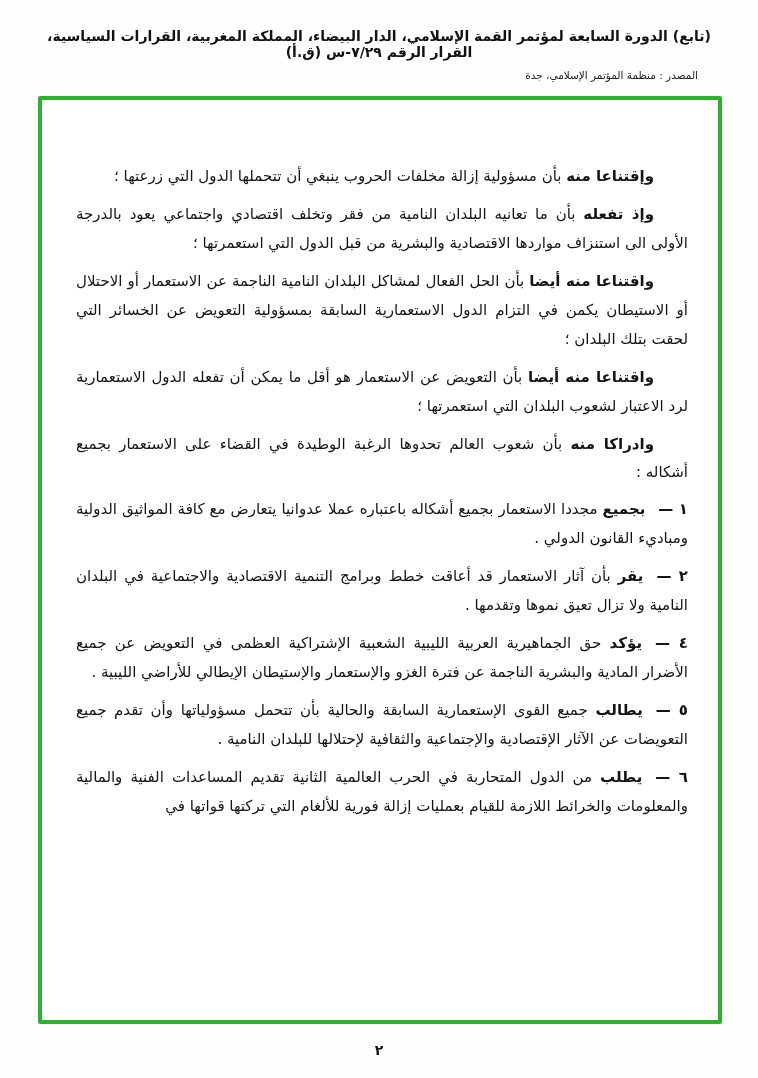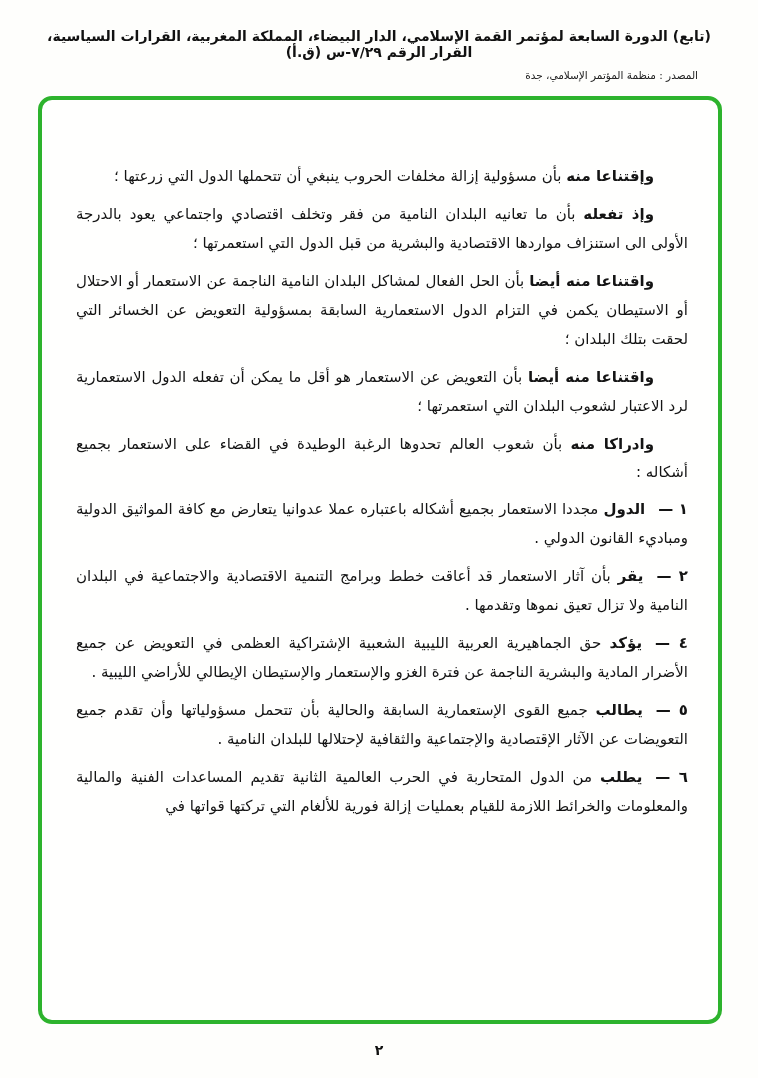--- a/index.html
+++ b/index.html
@@ -33,21 +33,21 @@
     font-size:10.5px;
     font-weight:normal;
     color:#222;
   }
   
   .green-frame {
     position:absolute;
     left:38px; top:96px;
     width:684px; height:928px;
     border:4px solid #2db32d;
-    border-radius:14px;
+    border-radius:2px;
     background:#fffffe;
   }
   
   .doc-body {
     position:absolute;
     top:62px; right:30px; left:34px; bottom:8px;
     font-size:15px;
     line-height:1.93;
     text-align:justify;
     color:#141414;
@@ -92,21 +92,21 @@
       <p class="para"><span class="lead">وإقتناعا منه</span> <span>بأن مسؤولية إزالة مخلفات الحروب ينبغي أن تتحملها الدول التي زرعتها ؛</span></p>
 
       <p class="para"><span class="lead">وإذ تفعله</span> <span>بأن ما تعانيه البلدان النامية من فقر وتخلف اقتصادي واجتماعي يعود بالدرجة الأولى الى استنزاف مواردها الاقتصادية والبشرية من قبل الدول التي استعمرتها ؛</span></p>
 
       <p class="para"><span class="lead">واقتناعا منه أيضا</span> <span>بأن الحل الفعال لمشاكل البلدان النامية الناجمة عن الاستعمار أو الاحتلال أو الاستيطان يكمن في التزام الدول الاستعمارية السابقة بمسؤولية التعويض عن الخسائر التي لحقت بتلك البلدان ؛</span></p>
 
       <p class="para"><span class="lead">واقتناعا منه أيضا</span> <span>بأن التعويض عن الاستعمار هو أقل ما يمكن أن تفعله الدول الاستعمارية لرد الاعتبار لشعوب البلدان التي استعمرتها ؛</span></p>
 
       <p class="para para-intro"><span class="lead">وادراكا منه</span> <span>بأن شعوب العالم تحدوها الرغبة الوطيدة في القضاء على الاستعمار بجميع أشكاله :</span></p>
 
-      <div class="item"><span class="marker">١ —</span><span class="lead">الدول</span> <span>مجددا الاستعمار بجميع أشكاله باعتباره عملا عدوانيا يتعارض مع كافة المواثيق الدولية ومباديء القانون الدولي .</span></div>
+      <div class="item"><span class="marker">١ —</span><span class="lead">بجميع</span> <span>مجددا الاستعمار بجميع أشكاله باعتباره عملا عدوانيا يتعارض مع كافة المواثيق الدولية ومباديء القانون الدولي .</span></div>
 
       <div class="item"><span class="marker">٢ —</span><span class="lead">يقر</span> <span>بأن آثار الاستعمار قد أعاقت خطط وبرامج التنمية الاقتصادية والاجتماعية في البلدان النامية ولا تزال تعيق نموها وتقدمها .</span></div>
 
 
       <div class="item"><span class="marker">٤ —</span><span class="lead">يؤكد</span> <span>حق الجماهيرية العربية الليبية الشعبية الإشتراكية العظمى في التعويض عن جميع الأضرار المادية والبشرية الناجمة عن فترة الغزو والإستعمار والإستيطان الإيطالي للأراضي الليبية .</span></div>
 
       <div class="item"><span class="marker">٥ —</span><span class="lead">يطالب</span> <span>جميع القوى الإستعمارية السابقة والحالية بأن تتحمل مسؤولياتها وأن تقدم جميع التعويضات عن الآثار الإقتصادية والإجتماعية والثقافية لإحتلالها للبلدان النامية .</span></div>
 
       <div class="item"><span class="marker">٦ —</span><span class="lead">يطلب</span> <span>من الدول المتحاربة في الحرب العالمية الثانية تقديم المساعدات الفنية والمالية والمعلومات والخرائط اللازمة للقيام بعمليات إزالة فورية للألغام التي تركتها قواتها في</span></div>
 

